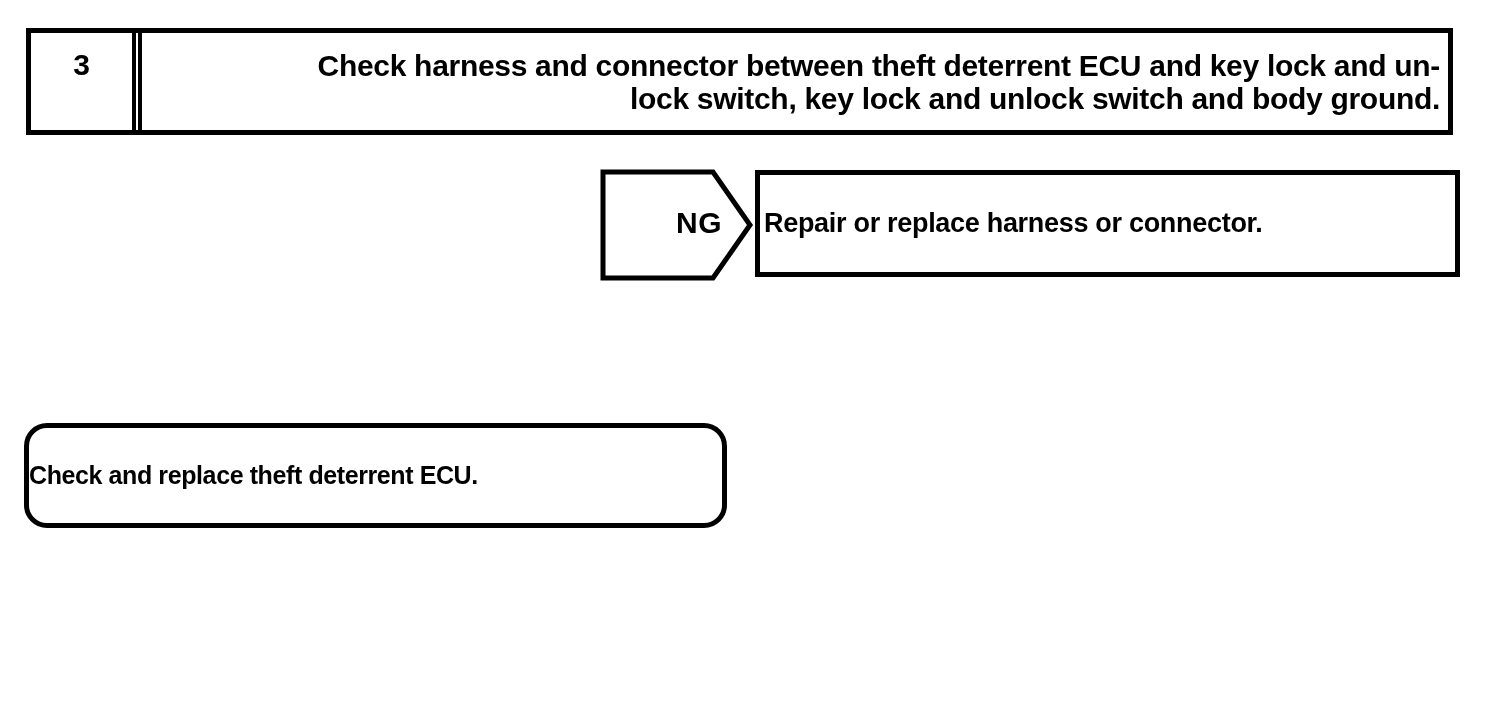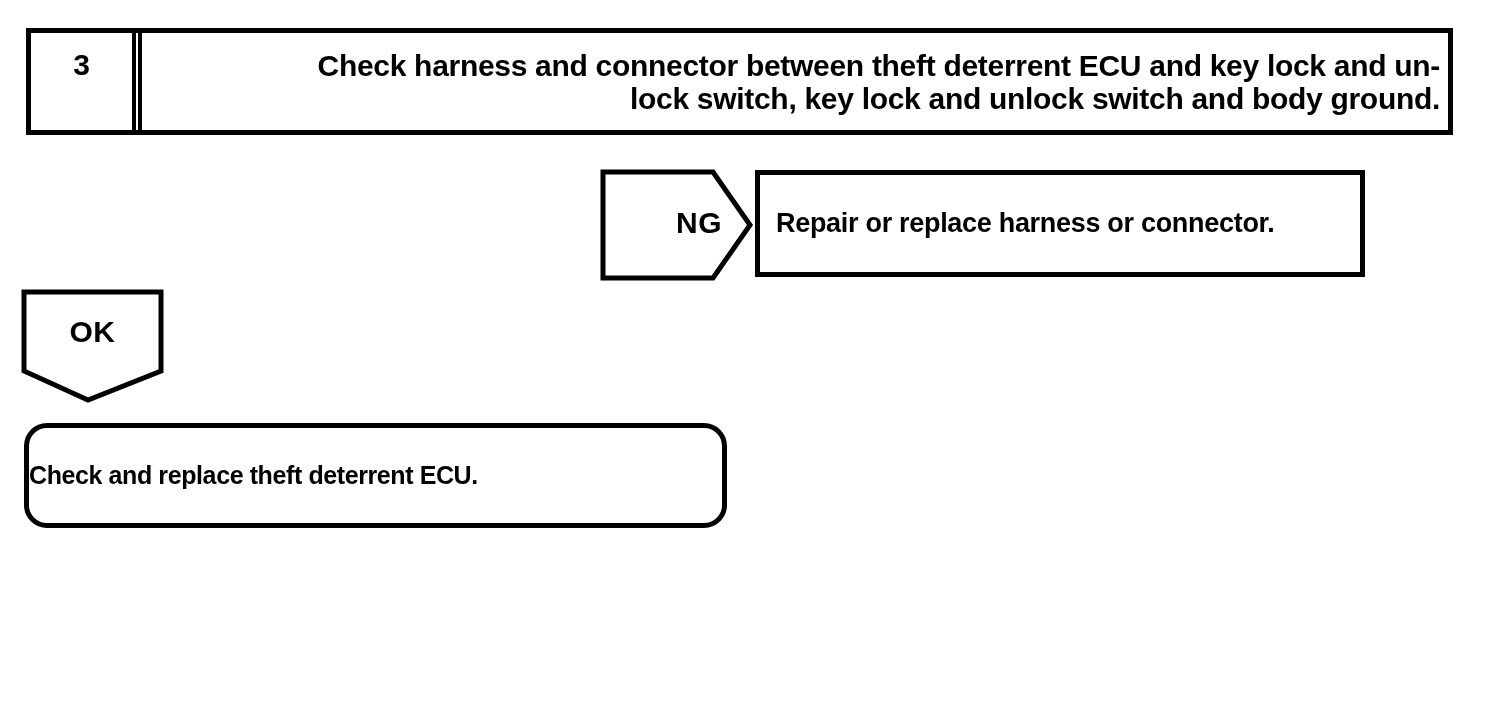--- a/index.html
+++ b/index.html
@@ -76,22 +76,22 @@
     box-sizing: border-box;
     border: 5px solid #000;
     background: #fff;
     display: flex;
     align-items: center;
     white-space: nowrap;
     overflow: hidden;
   }
   .ng-action {
     left: 755px; top: 170px;
-    width: 610px; height: 107px;
-    padding-left: 16px;
+    width: 705px; height: 107px;
+    padding-left: 4px;
     font-size: 27px;
     letter-spacing: -0.3px;
   }
   .ok-action {
     left: 24px; top: 423px;
     width: 703px; height: 105px;
     font-size: 25px;
     letter-spacing: -0.4px;
     border-radius: 23px;
   }
@@ -113,24 +113,18 @@
     <svg width="155" height="112" viewBox="0 0 155 112">
       <polygon points="3,3 113,3 150,56 113,109 3,109" fill="#ffffff" stroke="#000000" stroke-width="5" stroke-linejoin="miter"></polygon>
     </svg>
     <span class="conn-label">NG</span>
   </div>
 
   <div class="action-box ng-action">
     <span>Repair or replace harness or connector.</span>
   </div>
 
-  <div class="connector ok-connector">
-    <svg width="144" height="115" viewBox="0 0 144 115">
-      <polygon points="3,3 140,3 140,82 67,111 3,82" fill="#ffffff" stroke="#000000" stroke-width="5" stroke-linejoin="miter"></polygon>
-    </svg>
-    <span class="conn-label">OK</span>
-  </div>
 
   <div class="action-box ok-action">
     <span>Check and replace theft deterrent ECU.</span>
   </div>
 
 </div>
 
 </body></html>

